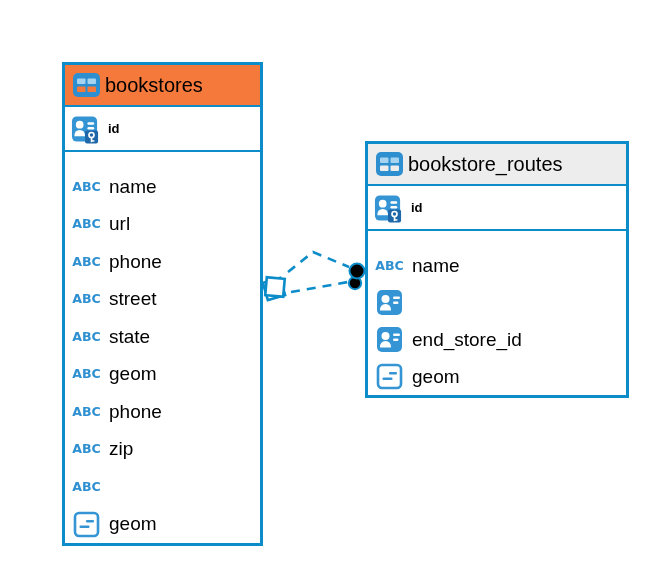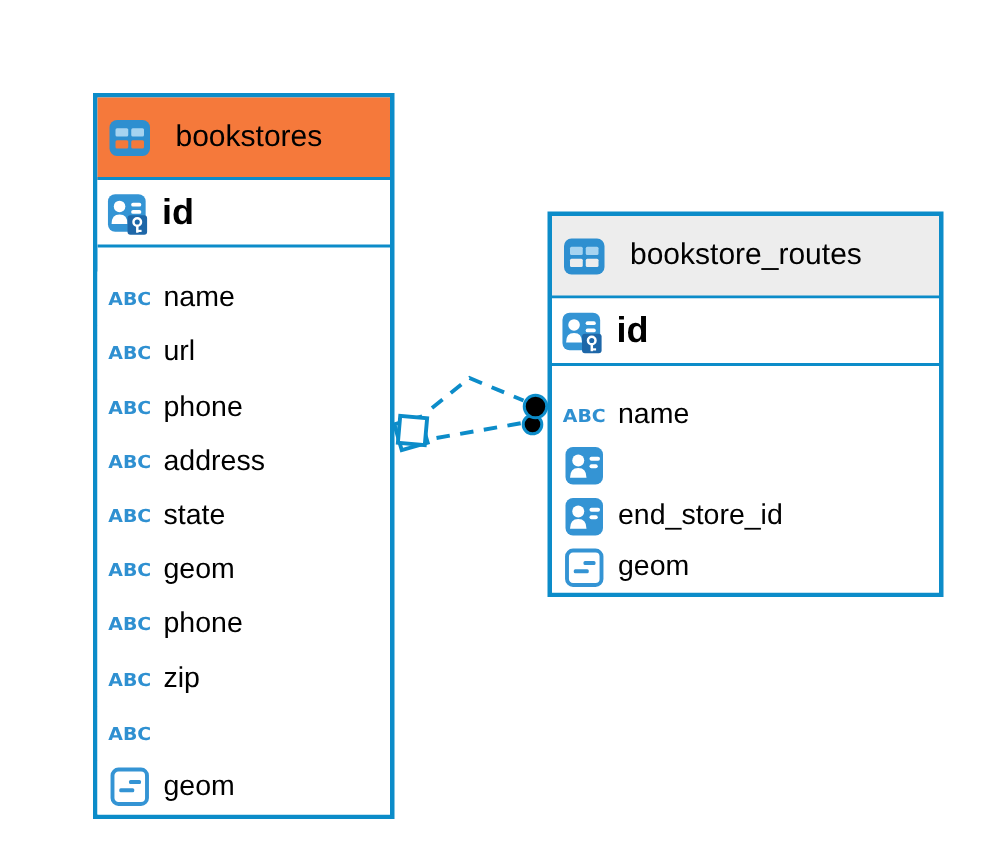--- a/index.html
+++ b/index.html
@@ -23,36 +23,36 @@
   .erd-table{
     position:absolute;
     background:#fff;
     border:3px solid var(--blue);
     display:flex;
     flex-direction:column;
   }
   #table-bookstores{left:62px;top:62px;width:201px;height:484px;}
   #table-bookstore-routes{left:365px;top:141px;width:264px;height:257px;}
   .tbl-header{
-    height:55px;
+    height:42px;
     flex:none;
     border-bottom:2px solid var(--blue);
     display:flex;align-items:center;
-    padding-left:7px;gap:16px;
+    padding-left:7px;gap:4px;
     font-size:20px;
   }
   .hdr-orange{background:var(--orange);}
   .hdr-gray{background:var(--gray);text-align:center;}
   .pk-row{
     height:45px;
     flex:none;
     border-bottom:2px solid var(--blue);
     display:flex;align-items:center;
     padding-left:6px;gap:8px;
-    font-size:24px;font-weight:700;
+    font-size:13px;font-weight:700;
     background:#fff;
   }
   .rows{
     flex:1;
     display:flex;flex-direction:column;
     padding-top:16px;
   }
   .row{
     flex:1;
     display:flex;align-items:center;
@@ -125,21 +125,21 @@
     <div class="row">
       <span class="icon-cell abc">ABC</span>
       <span class="fname">url</span>
     </div>
     <div class="row">
       <span class="icon-cell abc">ABC</span>
       <span class="fname">phone</span>
     </div>
     <div class="row">
       <span class="icon-cell abc">ABC</span>
-      <span class="fname">address</span>
+      <span class="fname">street</span>
     </div>
     <div class="row">
       <span class="icon-cell abc">ABC</span>
       <span class="fname">state</span>
     </div>
     <div class="row">
       <span class="icon-cell abc">ABC</span>
       <span class="fname">geom</span>
     </div>
     <div class="row">

